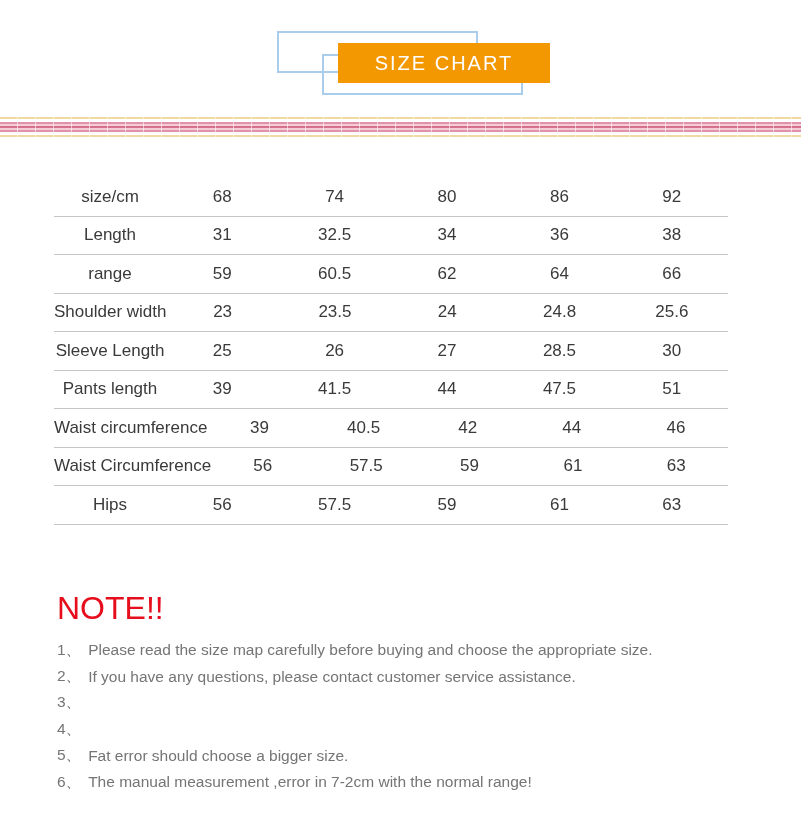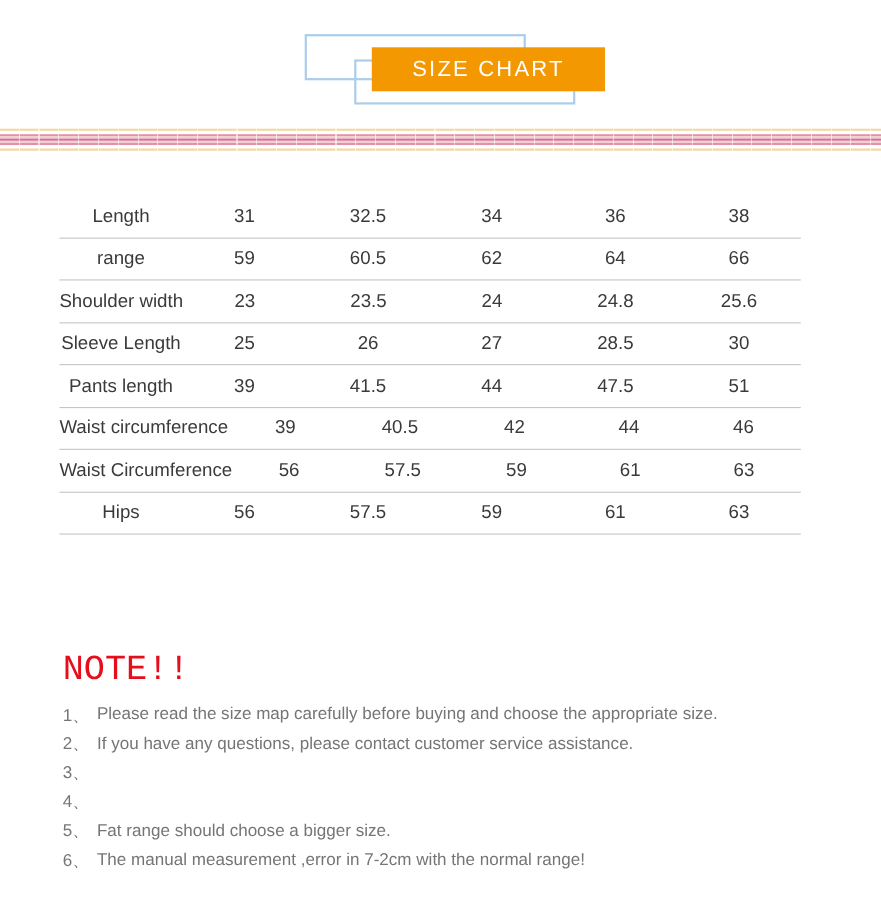--- a/index.html
+++ b/index.html
@@ -62,21 +62,21 @@
   .t-label {
     flex: 0 0 112px;
     display: flex; justify-content: center;
     white-space: nowrap;
   }
   .t-val { flex: 1; text-align: center; }
 
   
   .note-heading {
     position: absolute; left: 57px; top: 592px;
-    font-family: Liberation Mono, monospace;
+    font-family: Liberation Sans, sans-serif;
     font-size: 32px; line-height: 1.05;
     color: #e60e1c;
   }
   .note-list {
     position: absolute; left: 57px; top: 637px; width: 690px;
     font-size: 15.5px; color: #757575;
   }
   .note-item {
     height: 26.4px;
     display: flex; align-items: center;
@@ -101,20 +101,28 @@
   <div class="s s-light"></div>
   <div class="s s-dark"></div>
   <div class="s s-light"></div>
   <div class="s s-pink"></div>
   <div class="s s-gap"></div>
   <div class="s s-cream"></div>
 </div>
 
 <div class="size-table">
     <div class="t-row">
+    <div class="t-label">size/cm</div>
+  <div class="t-val">68</div>
+      <div class="t-val">74</div>
+      <div class="t-val">80</div>
+      <div class="t-val">86</div>
+      <div class="t-val">92</div>
+    </div>
+    <div class="t-row">
     <div class="t-label">Length</div>
   <div class="t-val">31</div>
       <div class="t-val">32.5</div>
       <div class="t-val">34</div>
       <div class="t-val">36</div>
       <div class="t-val">38</div>
     </div>
     <div class="t-row">
     <div class="t-label">range</div>
   <div class="t-val">59</div>
@@ -184,19 +192,19 @@
     <span class="note-text">If you have any questions, please contact customer service assistance.</span>
   </div>
     <div class="note-item">
     <span class="note-num">3、</span>
   </div>
     <div class="note-item">
     <span class="note-num">4、</span>
   </div>
     <div class="note-item">
     <span class="note-num">5、</span>
-    <span class="note-text">Fat range should choose a bigger size.</span>
+    <span class="note-text">Fat error should choose a bigger size.</span>
   </div>
     <div class="note-item">
     <span class="note-num">6、</span>
     <span class="note-text">The manual measurement ,error in 7-2cm with the normal range!</span>
   </div>
   </div>
 
 </body></html>

